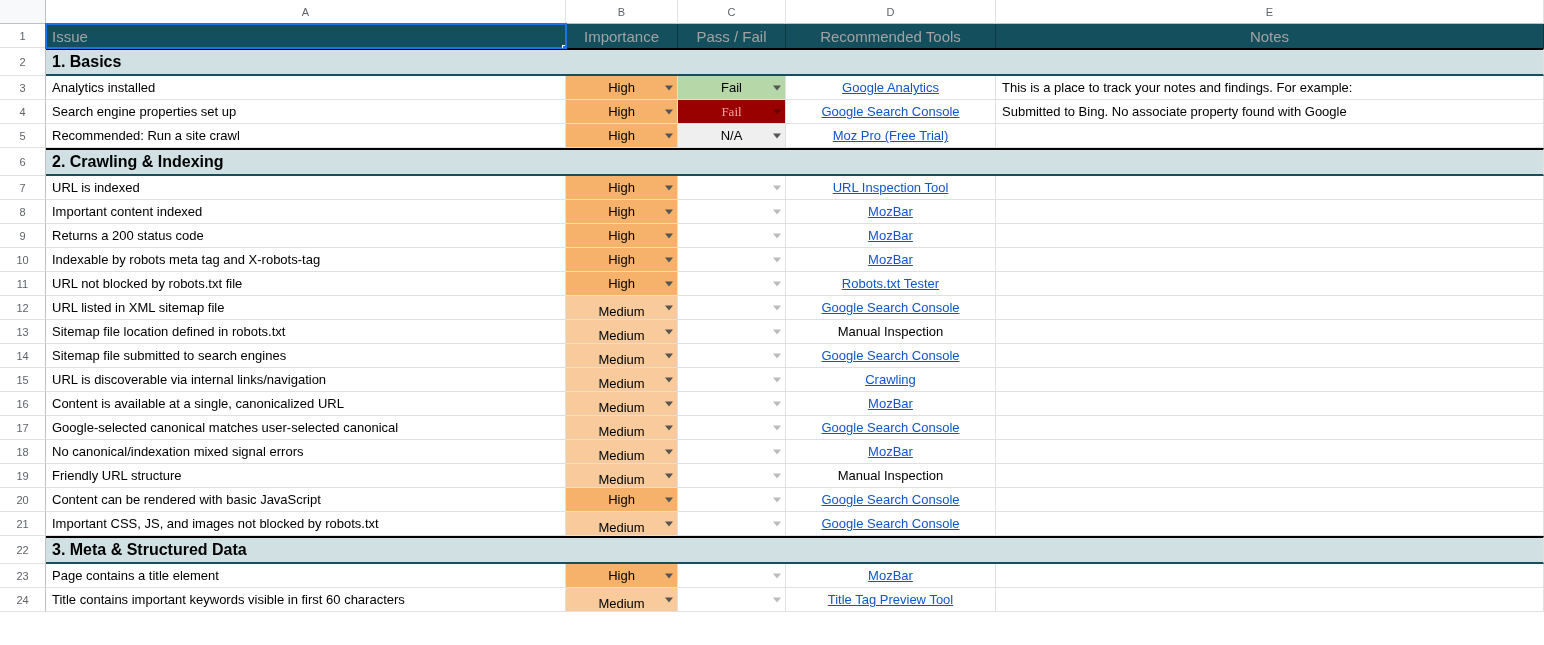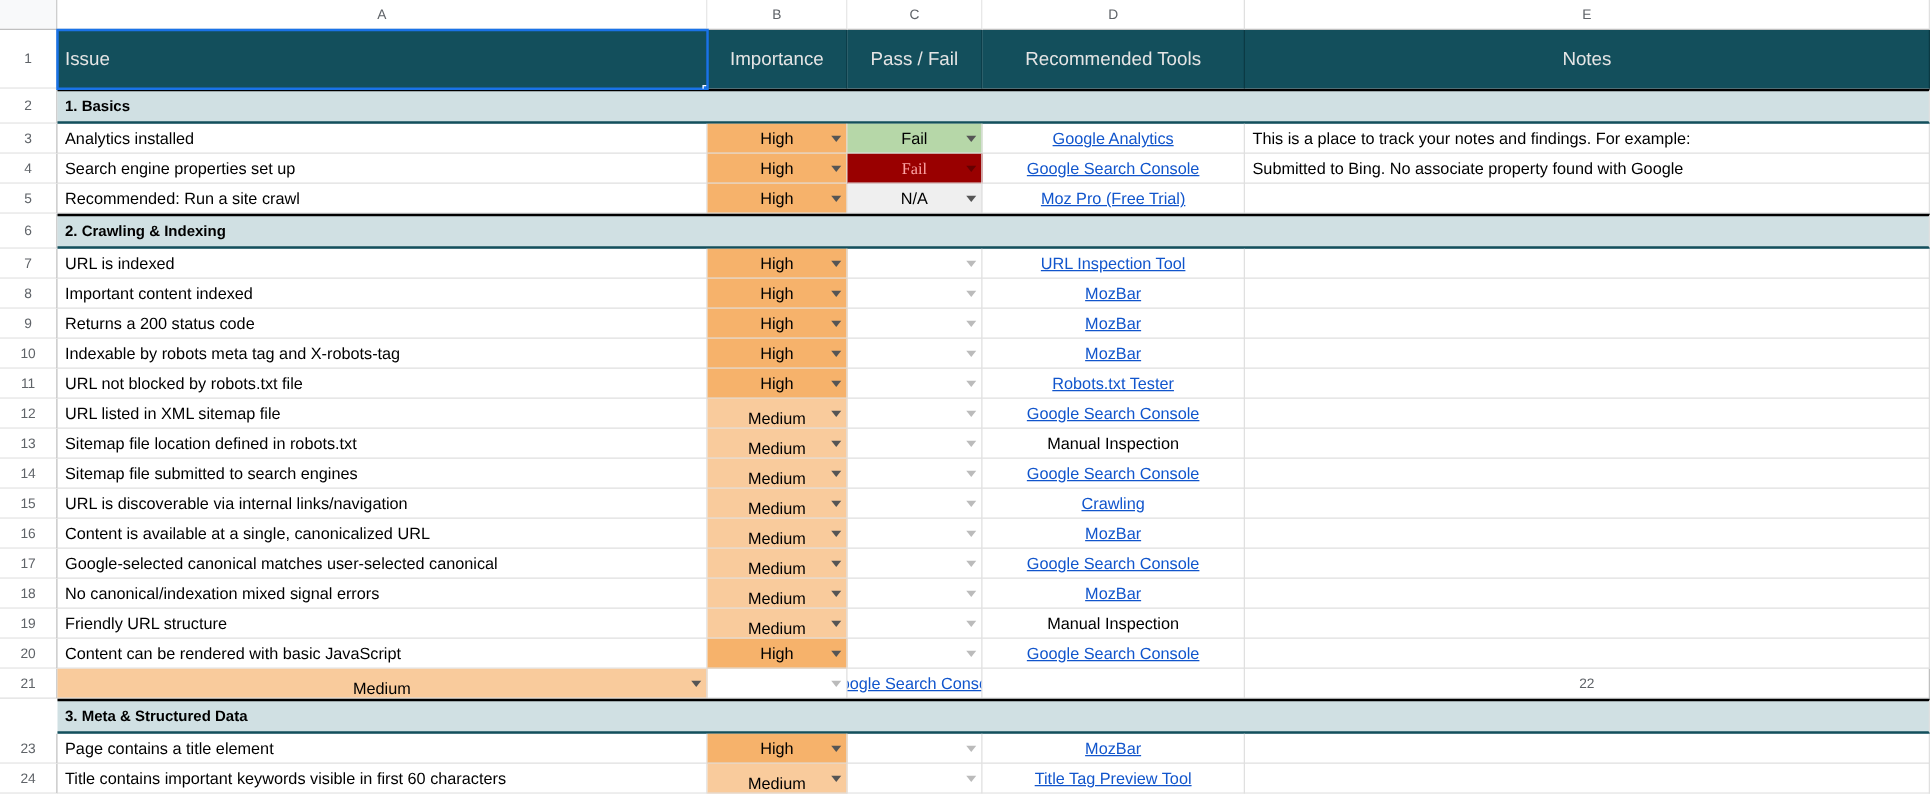--- a/index.html
+++ b/index.html
@@ -45,31 +45,31 @@
     padding: 0 6px;
     display: flex;
     align-items: center;
     overflow: hidden;
     white-space: nowrap;
     position: relative;
     height: 24px;
   }
   .hdr {
     background: #134f5c;
-    color: #e5e5e5;
+    color: #a3a3a3;
     font-size: 15px;
     border-right: 1px solid #0b3a44;
     border-bottom: none;
-    height: 47px;
+    height: 24px;
   }
   .hdr.center { justify-content:center; }
   .section {
     background: #d0e0e3;
     font-weight: bold;
-    font-size: 12px;
+    font-size: 16px;
     height: 28px;
     border-top: 2px solid #000;
     border-bottom: 2px solid #134f5c;
     text-align: right;
   }
   .section-span { grid-column: 2 / 7; }
   .link { color: #1155cc; text-decoration: underline; }
   .center { justify-content:center; text-align:center; }
   .imp-high { background:#f6b26b; }
   .imp-med  { background:#f9cb9c;align-items:flex-end; }
@@ -329,20 +329,21 @@
       <span class="dd"></span>
     </div>
     <div class="cell center ">
       <span class="dd light"></span>
     </div>
     <div class="cell center">
       <a class="link" href="#">Google Search Console</a>
     </div>
     <div class="cell"></div>
     <div class="rowhead">21</div>
+    <div class="cell">Important CSS, JS, and images not blocked by robots.txt</div>
     <div class="cell center imp-med">
       <span>Medium</span>
       <span class="dd"></span>
     </div>
     <div class="cell center ">
       <span class="dd light"></span>
     </div>
     <div class="cell center">
       <a class="link" href="#">Google Search Console</a>
     </div>

